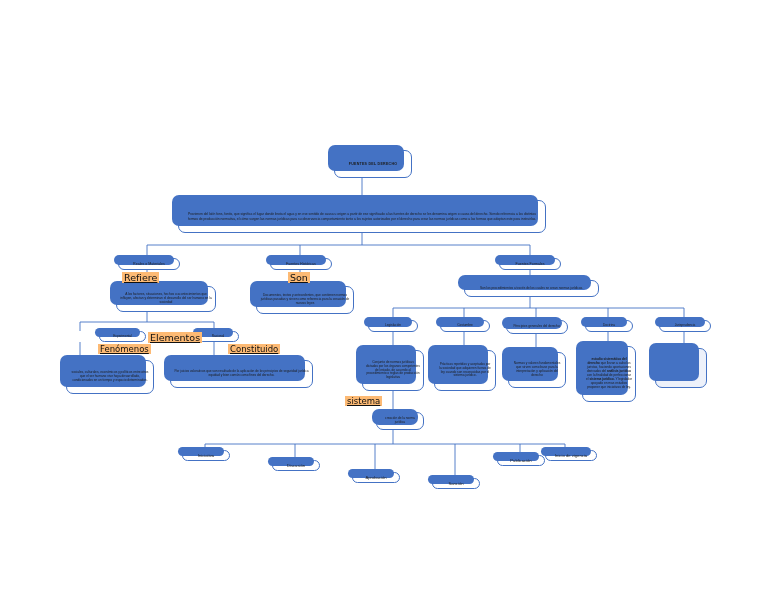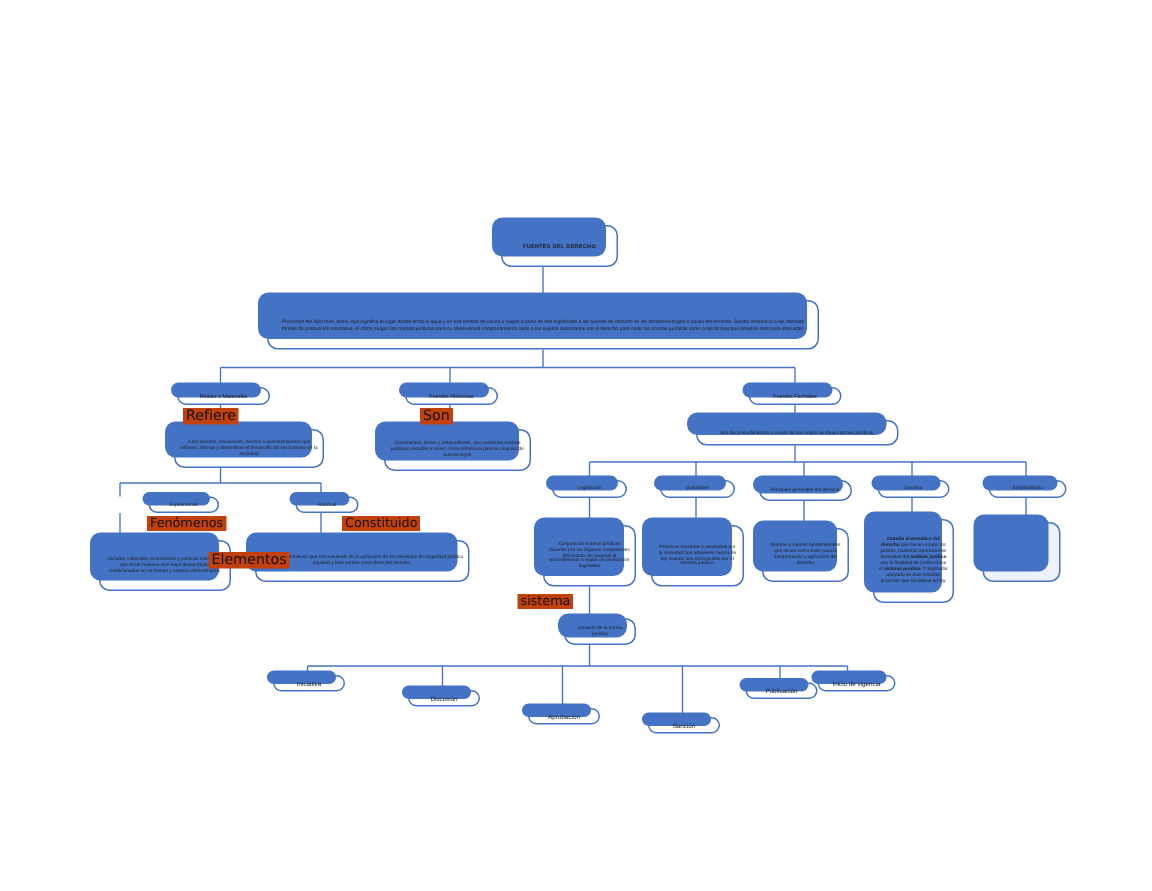--- a/index.html
+++ b/index.html
@@ -48,26 +48,27 @@
   .n-mid{font-size:3.6px;}
   .n-small{font-size:3.2px;}
   .n-step{font-size:4.2px;}
 
   
   .node.blank{background:#EDF1FA;}
 
   
   .conn-label{
     position:absolute;
-    background:#c2410c;
+    background:#fdba74;
     color:#111111;
     z-index:6;
     white-space:nowrap;
     font-family:"DejaVu Sans", sans-serif;
     padding:0 2px;
+    text-decoration:underline;
   }
   .cl-big{font-size:9.5px;}
   .cl-mid{font-size:8.5px;}
 </style>
 </head>
 <body>
 
 <div id="canvas">
 
   <svg id="wires" viewBox="0 0 768 594" xmlns="http://www.w3.org/2000/svg">
@@ -131,42 +132,42 @@
   </div>
 
   <div class="node n-mid shadow-sm" style="left:118px;top:258px;width:62px;height:12px;">
     <span class="txt">Reales o Materiales</span>
   </div>
   <div class="conn-label cl-big" style="left:122px;top:272px;">Refiere</div>
   <div class="node n-small" style="left:116px;top:286px;width:100px;height:26px;">
     <span class="txt">A los factores, situaciones, hechos o acontecimientos que influyen, afectan y determinan el desarrollo del ser humano en la sociedad</span>
   </div>
 
-  <div class="conn-label cl-big" style="left:139px;top:332px;margin-top:36px;">Elementos</div>
+  <div class="conn-label cl-big" style="left:148px;top:332px;">Elementos</div>
 
   <div class="node n-small shadow-sm" style="left:99px;top:331px;width:47px;height:11px;">
     <span class="txt">Experimental</span>
   </div>
   <div class="conn-label cl-mid" style="left:62px;top:344px;margin-left:36px;">Fenómenos</div>
   <div class="node n-small" style="left:66px;top:360px;width:88px;height:34px;">
     <span class="txt">sociales, culturales, económicos y políticos entre otros que el ser humano vive haya desarrollado, condicionados en un tiempo y espacio determinados.</span>
   </div>
 
   <div class="node n-small shadow-sm" style="left:197px;top:331px;width:42px;height:11px;">
     <span class="txt">Racional</span>
   </div>
   <div class="conn-label cl-mid" style="left:228px;top:344px;">Constituido</div>
   <div class="node n-small" style="left:170px;top:360px;width:143px;height:28px;">
     <span class="txt">Por juicios valorativos que son resultado de la aplicación de los principios de seguridad jurídica equidad y bien común como fines del derecho.</span>
   </div>
 
   <div class="node n-mid shadow-sm" style="left:270px;top:258px;width:62px;height:12px;">
     <span class="txt">Fuentes Históricas</span>
   </div>
-  <div class="conn-label cl-big" style="left:280px;top:272px;">Son</div>
+  <div class="conn-label cl-big" style="left:288px;top:272px;">Son</div>
   <div class="node n-small" style="left:256px;top:286px;width:98px;height:28px;">
     <span class="txt">Documentos, textos y antecedentes, que contienen normas jurídicas pasadas y sirven como referencia para la creación de nuevas leyes</span>
   </div>
 
   <div class="node n-mid shadow-sm" style="left:499px;top:258px;width:62px;height:12px;">
     <span class="txt">Fuentes Formales</span>
   </div>
   <div class="node n-small" style="left:464px;top:280px;width:135px;height:17px;">
     <span class="txt">Son los procedimientos a través de los cuales se crean normas jurídicas.</span>
   </div>

